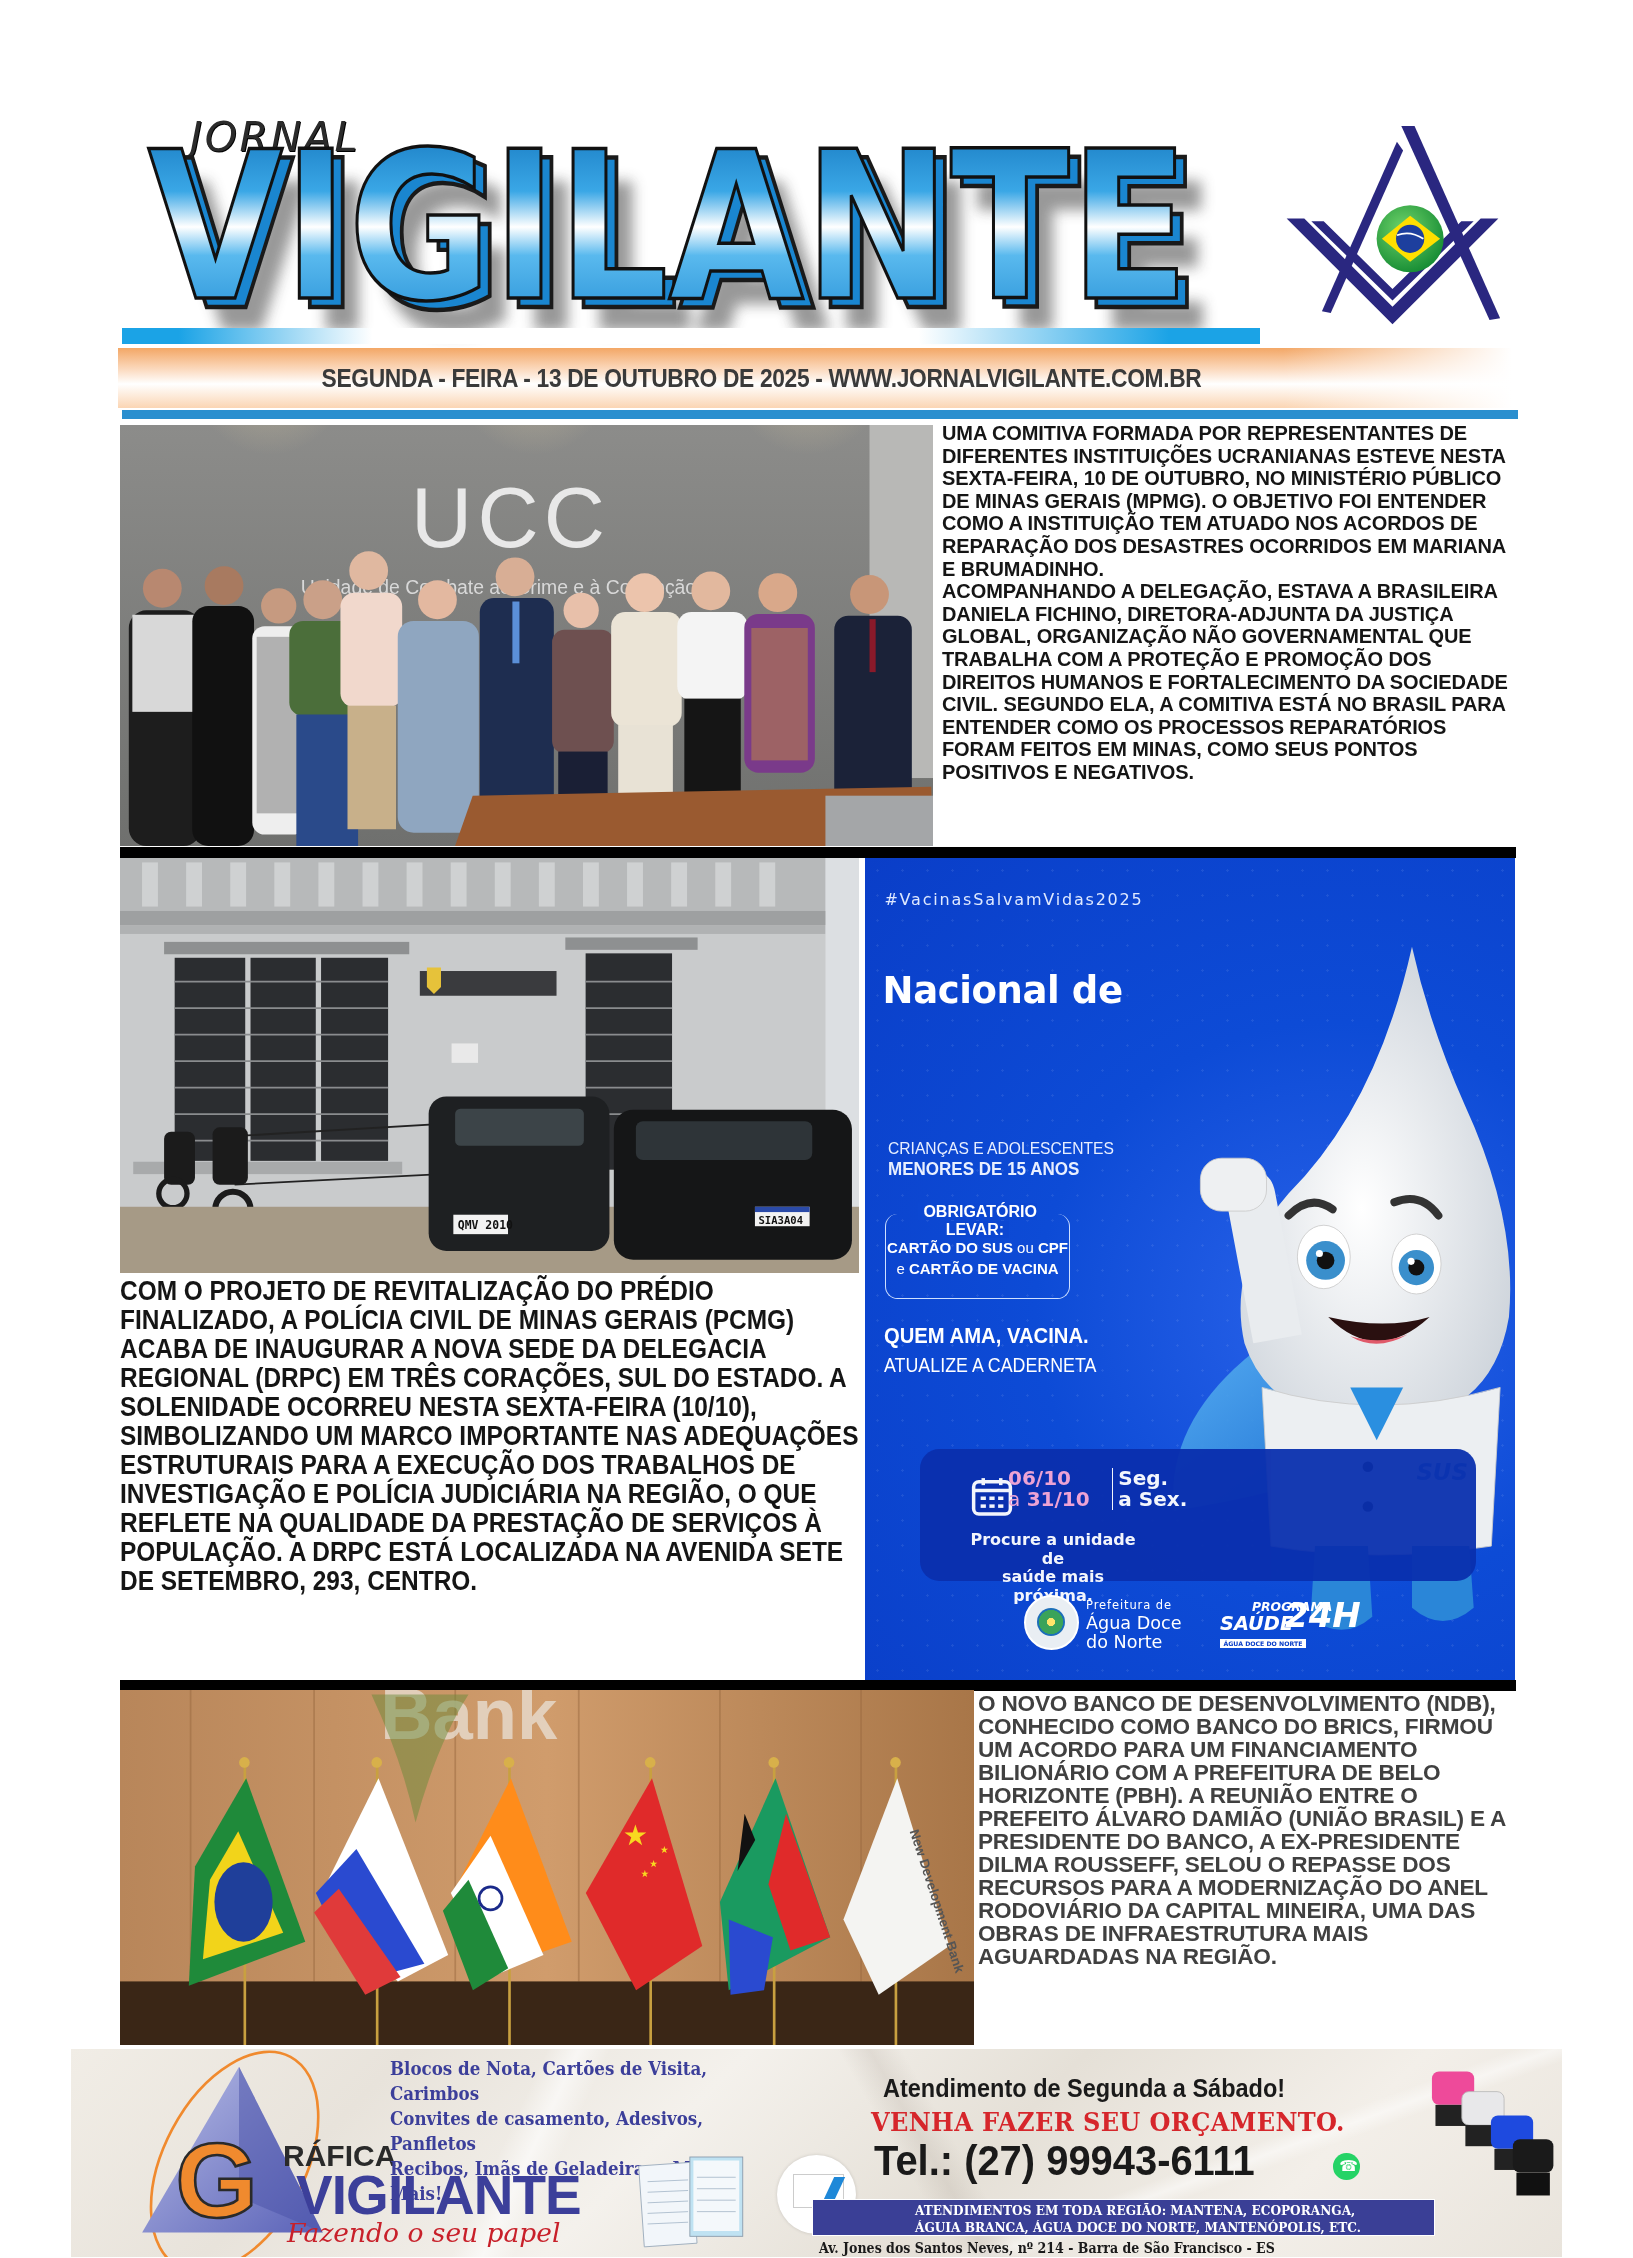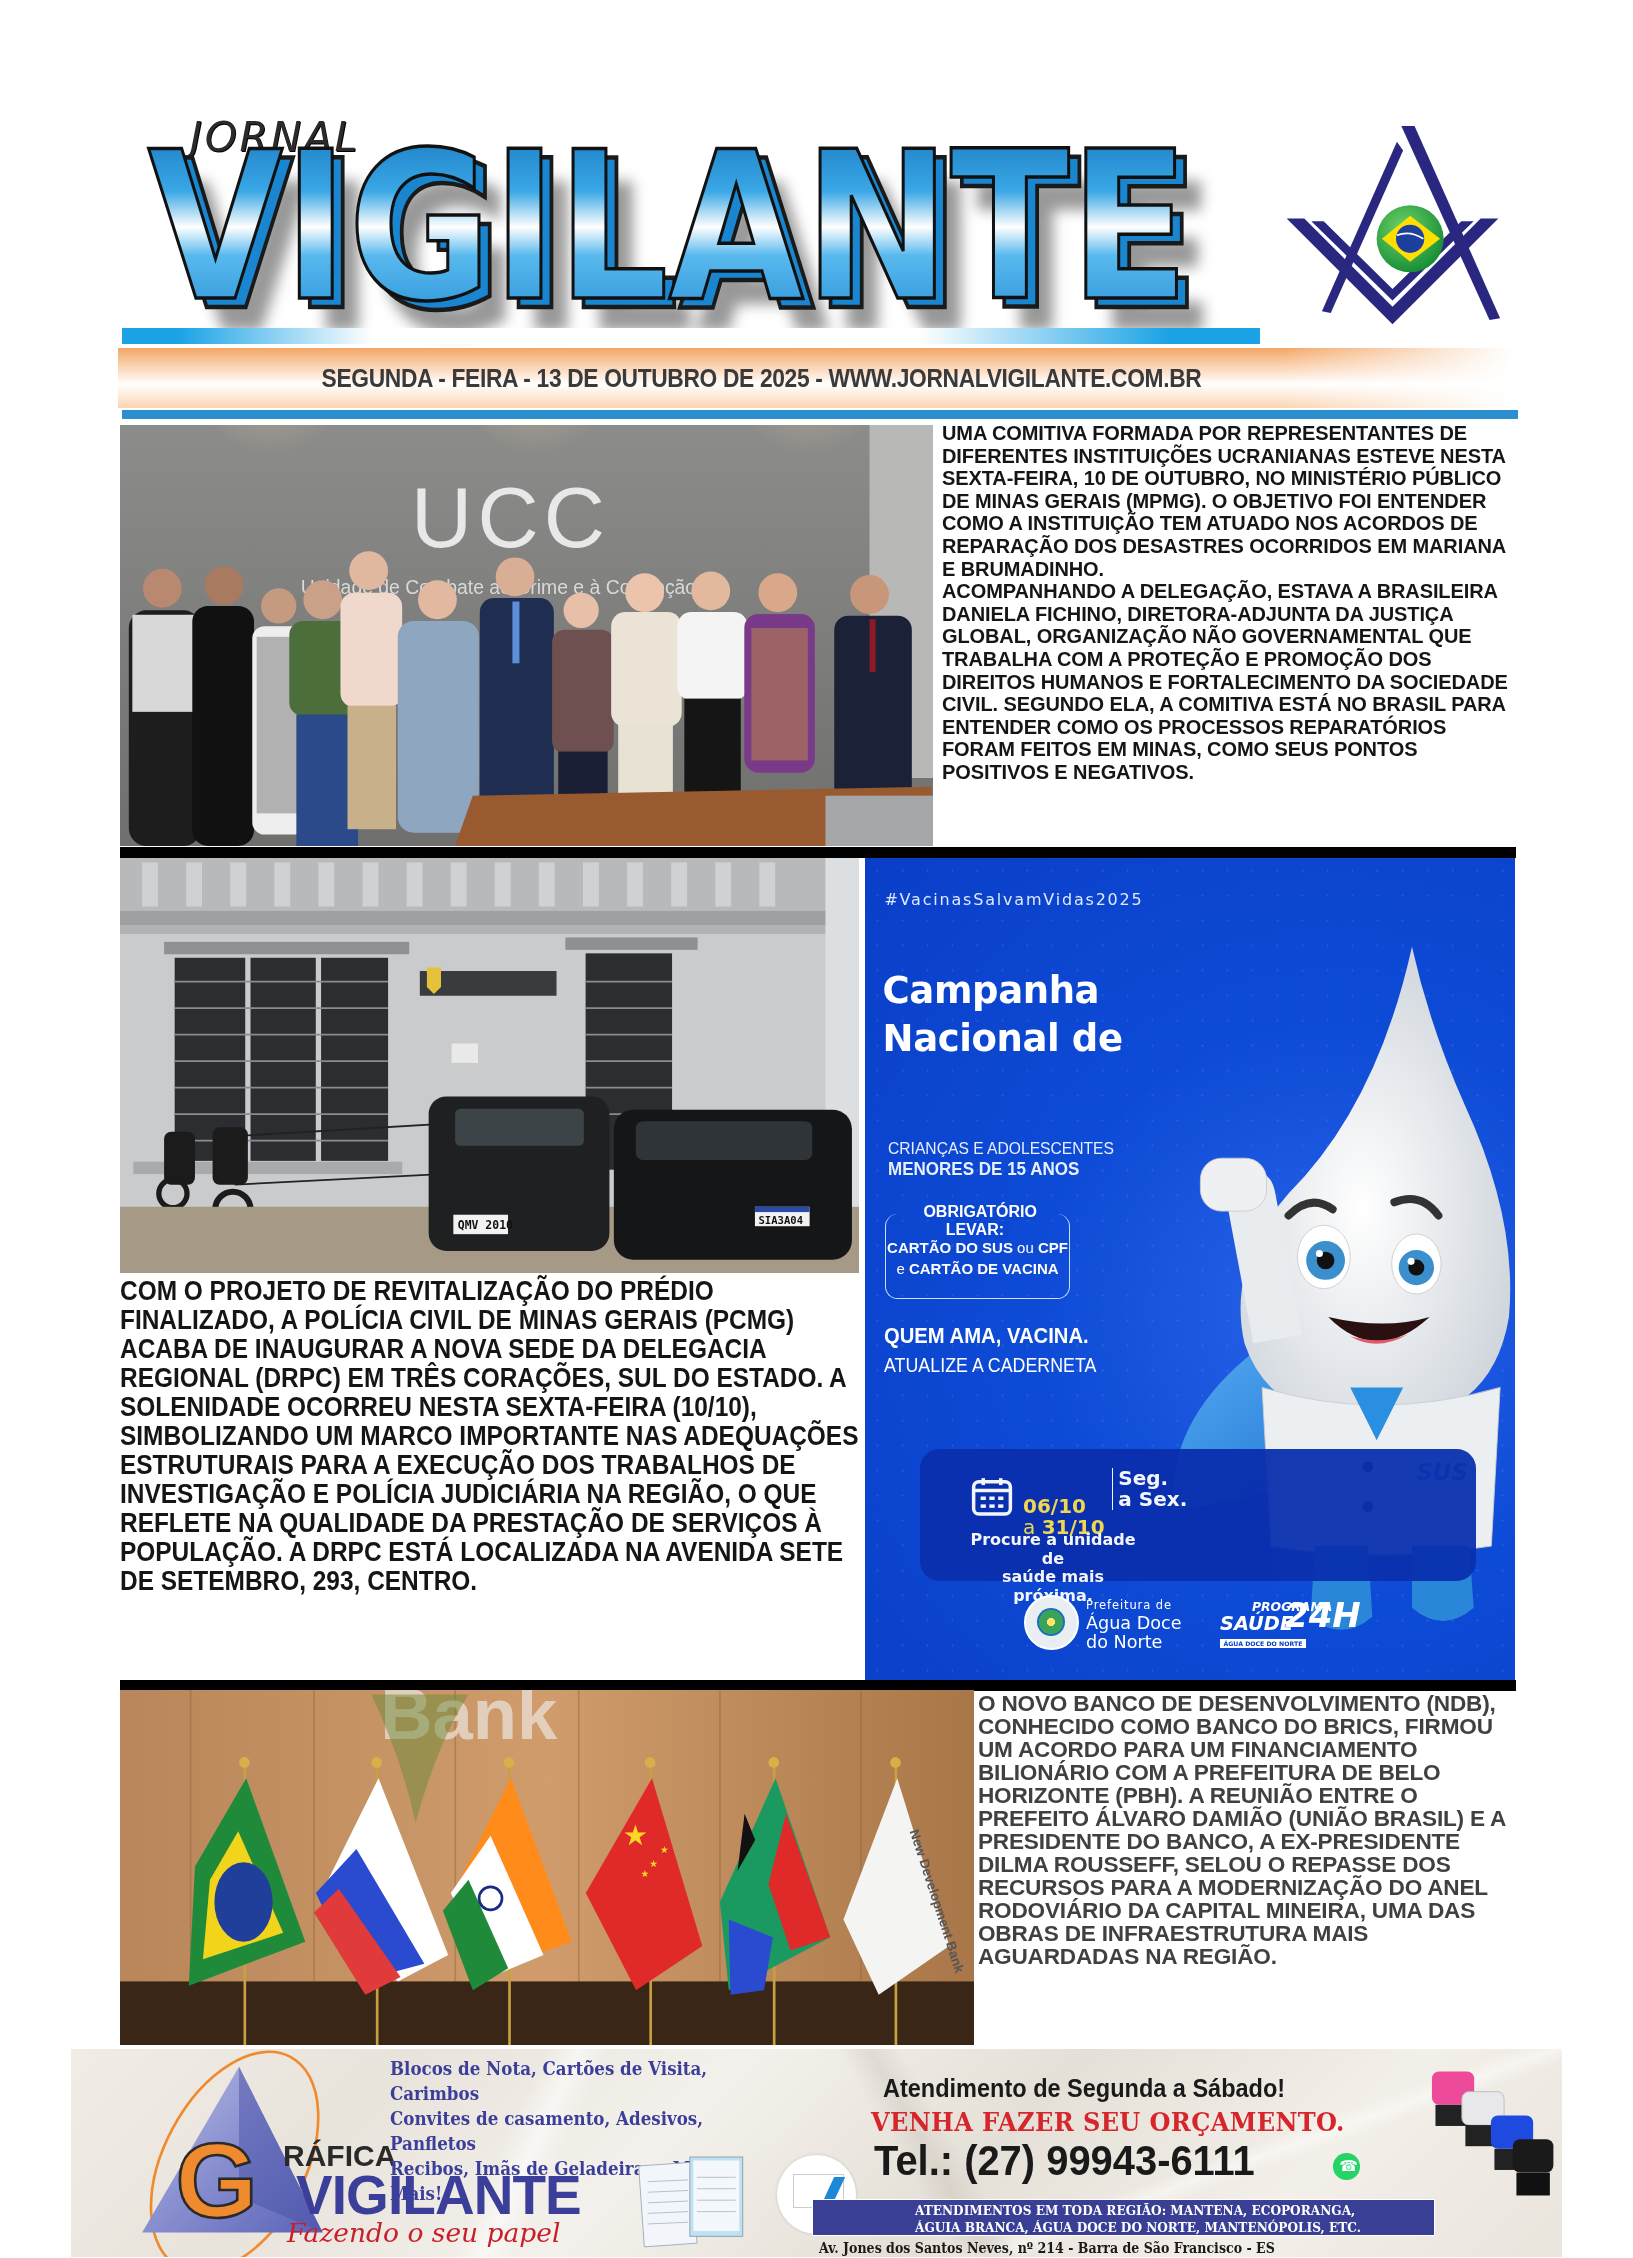--- a/index.html
+++ b/index.html
@@ -84,21 +84,21 @@
   .va-required .l { font-size: 15px; font-weight: bold; margin-top: 23px; line-height: 21px; }
   .va-required .l .thin { font-weight: normal; }
   .va-love { position: absolute; left: 19.4px; top: 465px; color: #fff; font-family: "Liberation Sans", sans-serif; }
   .va-love .a { font-weight: bold; font-size: 22px; transform: scaleX(0.92); transform-origin: left; }
   .va-love .b { font-size: 19.4px; margin-top: 5.3px; transform: scaleX(0.92); transform-origin: left; }
   .va-datebox {
     position: absolute; left: 55px; top: 591px; width: 556px; height: 132px;
     background: #0a2fae; border-radius: 19.4px; opacity: 0.95;
   }
   .va-cal { position: absolute; left: 51px; top: 26.5px; width: 42px; height: 41px; }
-  .va-dates { position: absolute; left: 103px; top: 19.4px; color: #fde047; font-weight: bold; font-size: 20px; line-height: 21px; font-family: "DejaVu Sans", sans-serif; margin-top: 28px; }
+  .va-dates { position: absolute; left: 88px; top: 19.4px; color: #f9a8d4; font-weight: bold; font-size: 20px; line-height: 21px; font-family: "DejaVu Sans", sans-serif; }
   .va-dates .thin { font-weight: normal; }
   .va-days { position: absolute; left: 192px; top: 19.4px; color: #fff; font-weight: bold; font-size: 20px; line-height: 21px; font-family: "DejaVu Sans", sans-serif; border-left: 1.8px solid #fff; padding-left: 5.3px; }
   .va-seek { position: absolute; left: 49px; top: 82px; color: #fff; font-weight: bold; font-size: 16px; line-height: 18.5px; font-family: "DejaVu Sans", sans-serif; text-align: center; width: 168px; }
   .va-mascot { position: absolute; left: 247px; top: 71px; width: 406px; height: 670px; }
   .va-mascot svg { width: 100%; height: 100%; overflow: visible; }
   .va-footer { position: absolute; left: 159px; top: 737px; width: 371px; height: 71px; }
   .va-seal { position: absolute; left: 0; top: 0; width: 55px; height: 55px; border-radius: 50%; background: #e9eef3; border: 2.6px solid #fff; }
   .va-seal::after { content: ""; position: absolute; left: 10.6px; top: 10.6px; width: 28px; height: 28px; border-radius: 50%; background: radial-gradient(circle, #ffe56a 0 20%, #3aa35a 22% 60%, #1c6fb8 62%); }
   .va-pref { position: absolute; left: 62px; top: 1.8px; color: #fff; font-family: "DejaVu Sans", sans-serif; line-height: 17px; }
   .va-pref .s { font-size: 11.5px; letter-spacing: 0.9px; }
@@ -382,21 +382,20 @@
       <text x="724" y="414" font-family="DejaVu Sans Mono, monospace" font-size="12" font-weight="bold" fill="#111">SIA3A04</text>
     </g>
   </svg>
 </div>
 <div class="art-text art2-text">COM O PROJETO DE REVITALIZAÇÃO DO PRÉDIO FINALIZADO, A POLÍCIA CIVIL DE MINAS GERAIS (PCMG) ACABA DE INAUGURAR A NOVA SEDE DA DELEGACIA REGIONAL (DRPC) EM TRÊS CORAÇÕES, SUL DO ESTADO. A SOLENIDADE OCORREU NESTA SEXTA-FEIRA (10/10), SIMBOLIZANDO UM MARCO IMPORTANTE NAS ADEQUAÇÕES ESTRUTURAIS PARA A EXECUÇÃO DOS TRABALHOS DE INVESTIGAÇÃO E POLÍCIA JUDICIÁRIA NA REGIÃO, O QUE REFLETE NA QUALIDADE DA PRESTAÇÃO DE SERVIÇOS À POPULAÇÃO. A DRPC ESTÁ LOCALIZADA NA AVENIDA SETE DE SETEMBRO, 293, CENTRO.</div>
 
 <div class="vaccine-ad">
   <div class="dotgrid"></div>
   <div class="va-hashtag">#VacinasSalvamVidas2025</div>
   <div class="va-title">
-    <div>Campanha</div>
     <div>Nacional de</div>
   </div>
   <div class="va-sub">
     <div>CRIANÇAS E ADOLESCENTES</div>
     <div class="b">MENORES DE 15 ANOS</div>
   </div>
   <div class="va-required">
     <div class="head"><span>OBRIGATÓRIO LEVAR:</span></div>
     <div class="l"><span>CARTÃO DO SUS </span><span class="thin">ou</span><span> CPF</span></div>
     <div class="l" style="margin-top:0"><span class="thin">e </span><span>CARTÃO DE VACINA</span></div>

